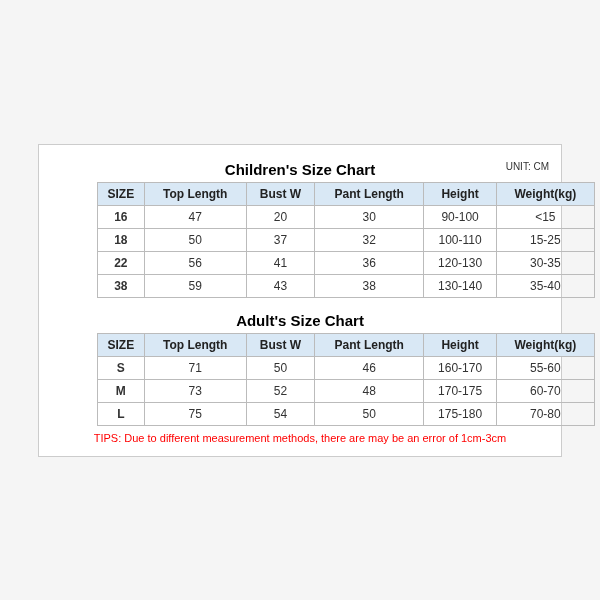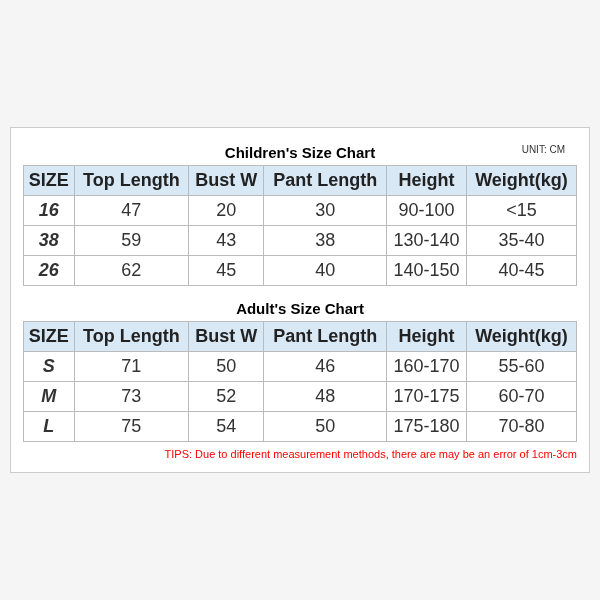--- a/index.html
+++ b/index.html
@@ -8,68 +8,68 @@
       height: 600px;
       background: #f5f5f5;
       display: flex;
       align-items: center;
       justify-content: center;
       font-family: Arial, sans-serif;
     }
     .chart-container {
       background: #fff;
       border: 1px solid #ccc;
-      width: 580px;
+      width: 524px;
       padding: 10px 12px 12px 12px;
     }
     .section-title {
       text-align: center;
       font-size: 15px;
       font-weight: bold;
       padding: 6px 0 4px 0;
       background: #fff;
       position: relative;
     }
     .unit-label {
       position: absolute;
-      right: 12px;
+      right: 0;
       top: 6px;
       font-size: 10px;
       font-weight: normal;
       color: #333;
     }
     table {
       width: 100%;
       border-collapse: collapse;
-      font-size: 18px;
+      font-size: 12px;
+      margin-left: 46px;
     }
     th, td {
       border: 1px solid #bbb;
       text-align: center;
       padding: 4px 2px;
     }
     .children-header th {
       background: #d9e8f5;
       font-weight: bold;
       color: #222;
     }
     .adult-header th {
       background: #d9e8f5;
       font-weight: bold;
       color: #222;
     }
     .size-col {
       font-weight: bold;
-      font-style: italic;
     }
     td {
       color: #333;
     }
     .tips {
-      text-align: right;
+      text-align: center;
       font-size: 11px;
       color: red;
       margin-top: 6px;
     }
     .section-divider {
       margin-top: 8px;
     }
   </style>
 </head>
 <body>
@@ -95,34 +95,42 @@
     <tbody id="children-tbody">
     <tr>
           <td class="size-col">16</td>
           <td>47</td>
           <td>20</td>
           <td>30</td>
           <td>90-100</td>
           <td>&lt;15</td>
         </tr>
         <tr>
+          <td class="size-col">18</td>
+          <td>50</td>
+          <td>37</td>
+          <td>32</td>
+          <td>100-110</td>
+          <td>15-25</td>
+        </tr>
+        <tr>
+          <td class="size-col">22</td>
+          <td>56</td>
+          <td>41</td>
+          <td>36</td>
+          <td>120-130</td>
+          <td>30-35</td>
+        </tr>
+        <tr>
           <td class="size-col">38</td>
           <td>59</td>
           <td>43</td>
           <td>38</td>
           <td>130-140</td>
           <td>35-40</td>
-        </tr>
-        <tr>
-          <td class="size-col">26</td>
-          <td>62</td>
-          <td>45</td>
-          <td>40</td>
-          <td>140-150</td>
-          <td>40-45</td>
         </tr>
       </tbody>
   </table>
 
   <div class="section-title section-divider">
     <span>Adult's Size Chart</span>
   </div>
 
   <table>
     <thead>

